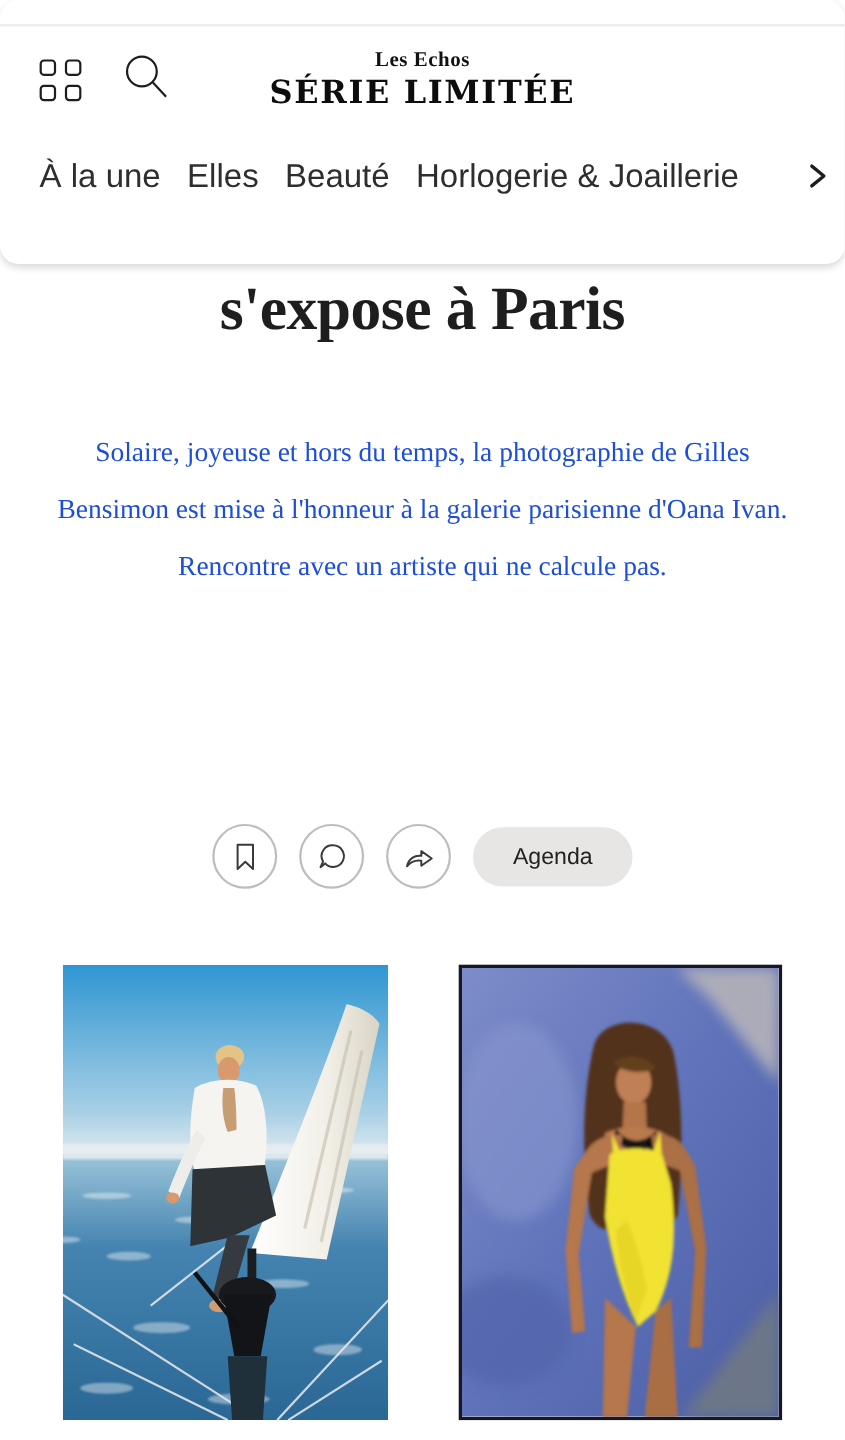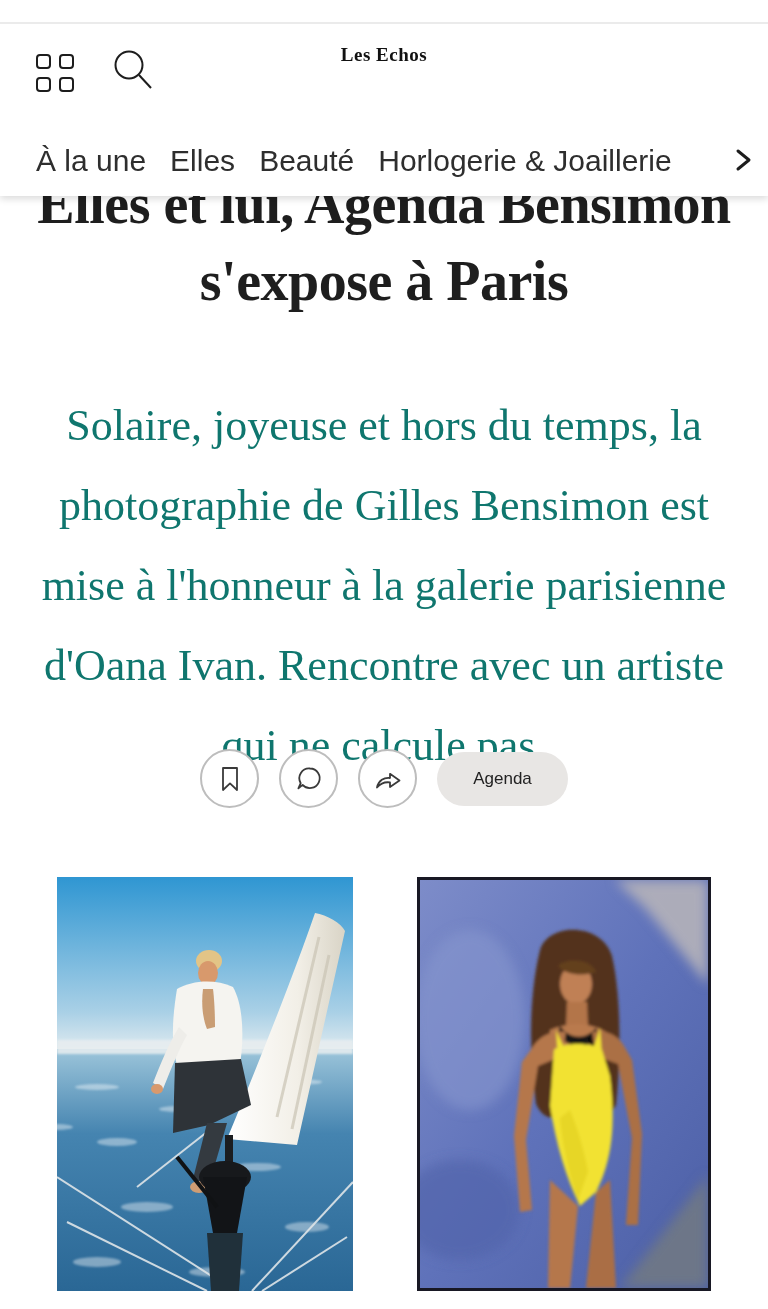--- a/index.html
+++ b/index.html
@@ -5,23 +5,24 @@
   * { margin:0; padding:0; box-sizing:border-box; }
   html,body { background:#ffffff; }
   .canvas {
     position:relative; width:768px; height:1309px; margin:0 auto;
     background:#ffffff; overflow:hidden;
     font-family:"Liberation Sans", sans-serif; color:#222;
   }
 
   
   .header {
-    position:absolute; top:0; left:0; width:768px; height:196px;
+    position:absolute; top:0; left:0; width:768px; height:240px;
     background:#ffffff; z-index:10;
     box-shadow:0 3px 7px rgba(0,0,0,0.14);
+    border-radius:17px;
   }
   .top-divider { position:absolute; top:22px; left:0; width:768px; height:2px; background:#ebebeb; }
 
   .menu-btn { position:absolute; left:36px; top:54px; width:40px; height:40px;
     background:none; border:none; cursor:pointer;
     display:grid; grid-template-columns:15px 15px; grid-template-rows:15px 15px; gap:8px; }
   .menu-btn span { width:15px; height:15px; border:2.5px solid #1d1d1d; border-radius:4px; display:block; }
 
   .search-btn { position:absolute; left:108px; top:46px; width:48px; height:48px;
     background:none; border:none; cursor:pointer; }
@@ -44,30 +45,30 @@
   
   .article-title {
     position:absolute; top:166px; left:12px; width:744px; z-index:1;
     font-family:"Liberation Serif", serif; font-weight:700;
     font-size:56px; line-height:77px; letter-spacing:-0.5px;
     color:#1e1e1e; text-align:center;
   }
   .article-standfirst {
     position:absolute; top:386px; left:34px; width:700px;
     font-family:"Liberation Serif", serif; font-weight:400;
-    font-size:44px; line-height:80px; color:#0f766e; text-align:center;
+    font-size:25px; line-height:52px; color:#1d4ed8; text-align:center;
   }
 
   .actions { position:absolute; top:749px; left:0; width:768px;
     display:flex; justify-content:center; align-items:center; gap:20px; }
   .circle-btn { width:59px; height:59px; border-radius:50%; border:2px solid #bdbdbd;
     background:#fff; display:flex; align-items:center; justify-content:center; cursor:pointer; }
   .circle-btn svg { display:block; }
   .pill-btn { height:54px; padding:0 36px; border:none; border-radius:28px;
-    background:#e8e6e4; color:#222; font-size:17px;
+    background:#e8e6e4; color:#222; font-size:21px;
     font-family:"Liberation Sans", sans-serif; cursor:pointer; }
 
   
   .photo { position:absolute; top:877px; overflow:hidden; }
   .photo svg { display:block; width:100%; height:100%; }
   .photo-left { left:57px; width:296px; height:414px; }
   .photo-right { left:417px; width:294px; height:414px; border:3px solid #181824; }
 </style>
 </head>
 <body>
@@ -230,20 +231,21 @@
 
     <button class="search-btn">
       <svg width="46" height="46" viewBox="0 0 46 46">
         <circle cx="20" cy="19" r="13.5" fill="none" stroke="#1d1d1d" stroke-width="2"></circle>
         <line x1="30" y1="29" x2="42" y2="42" stroke="#1d1d1d" stroke-width="2"></line>
       </svg>
     </button>
 
     <div class="brand">
       <div class="brand-top">Les Echos</div>
+      <div class="brand-main">SÉRIE LIMITÉE</div>
     </div>
 
 
     <nav class="nav">
       <button class="nav-item">À la une</button>
       <button class="nav-item">Elles</button>
       <button class="nav-item">Beauté</button>
       <button class="nav-item">Horlogerie &amp; Joaillerie</button>
     </nav>
     <button class="nav-more">

